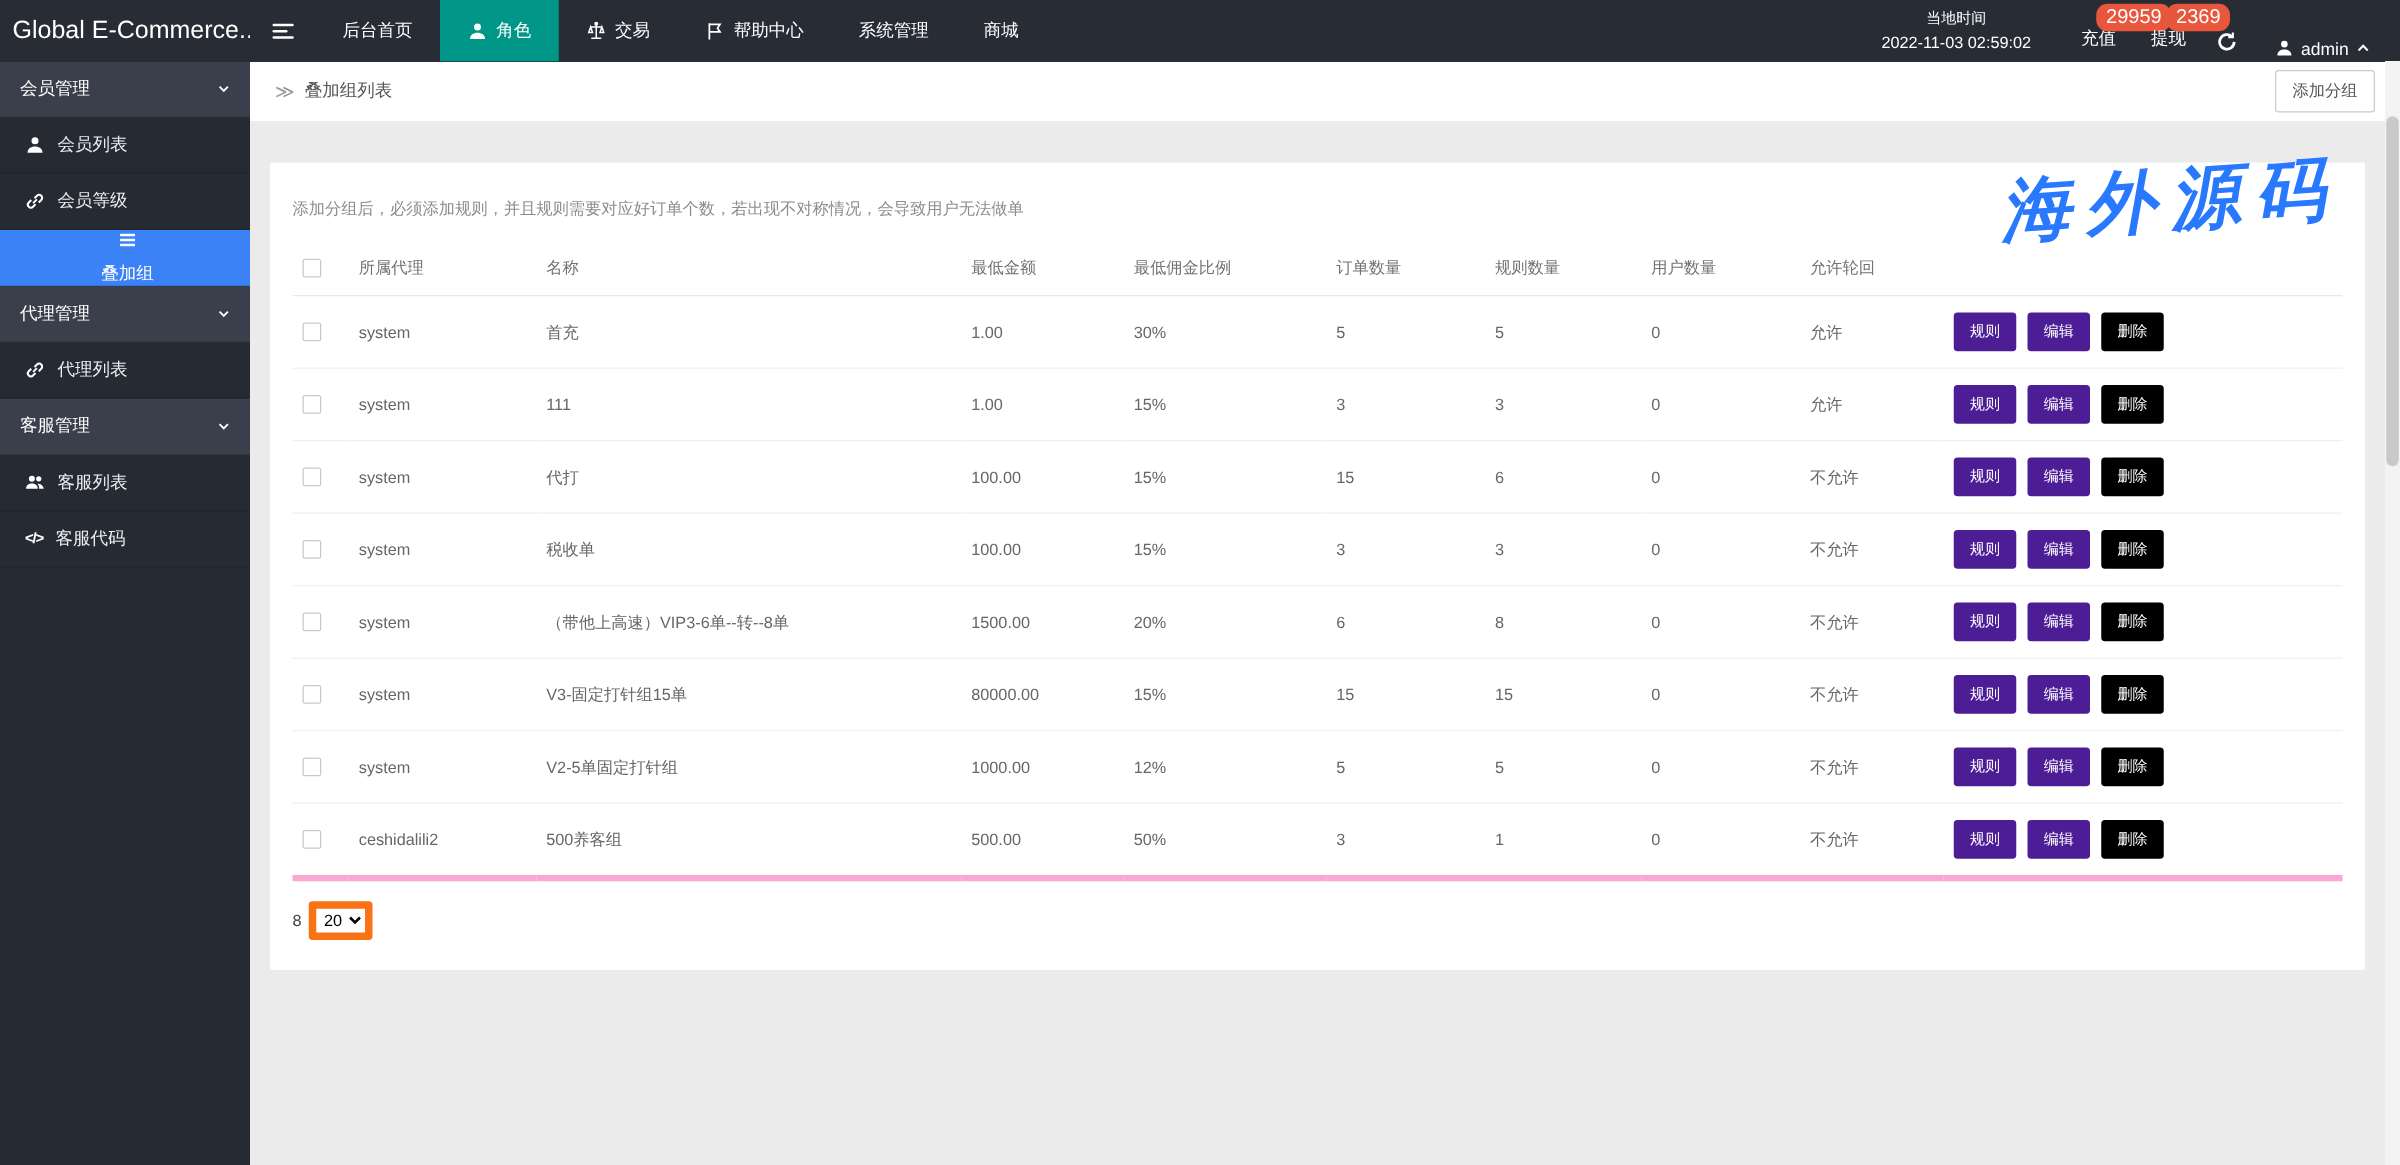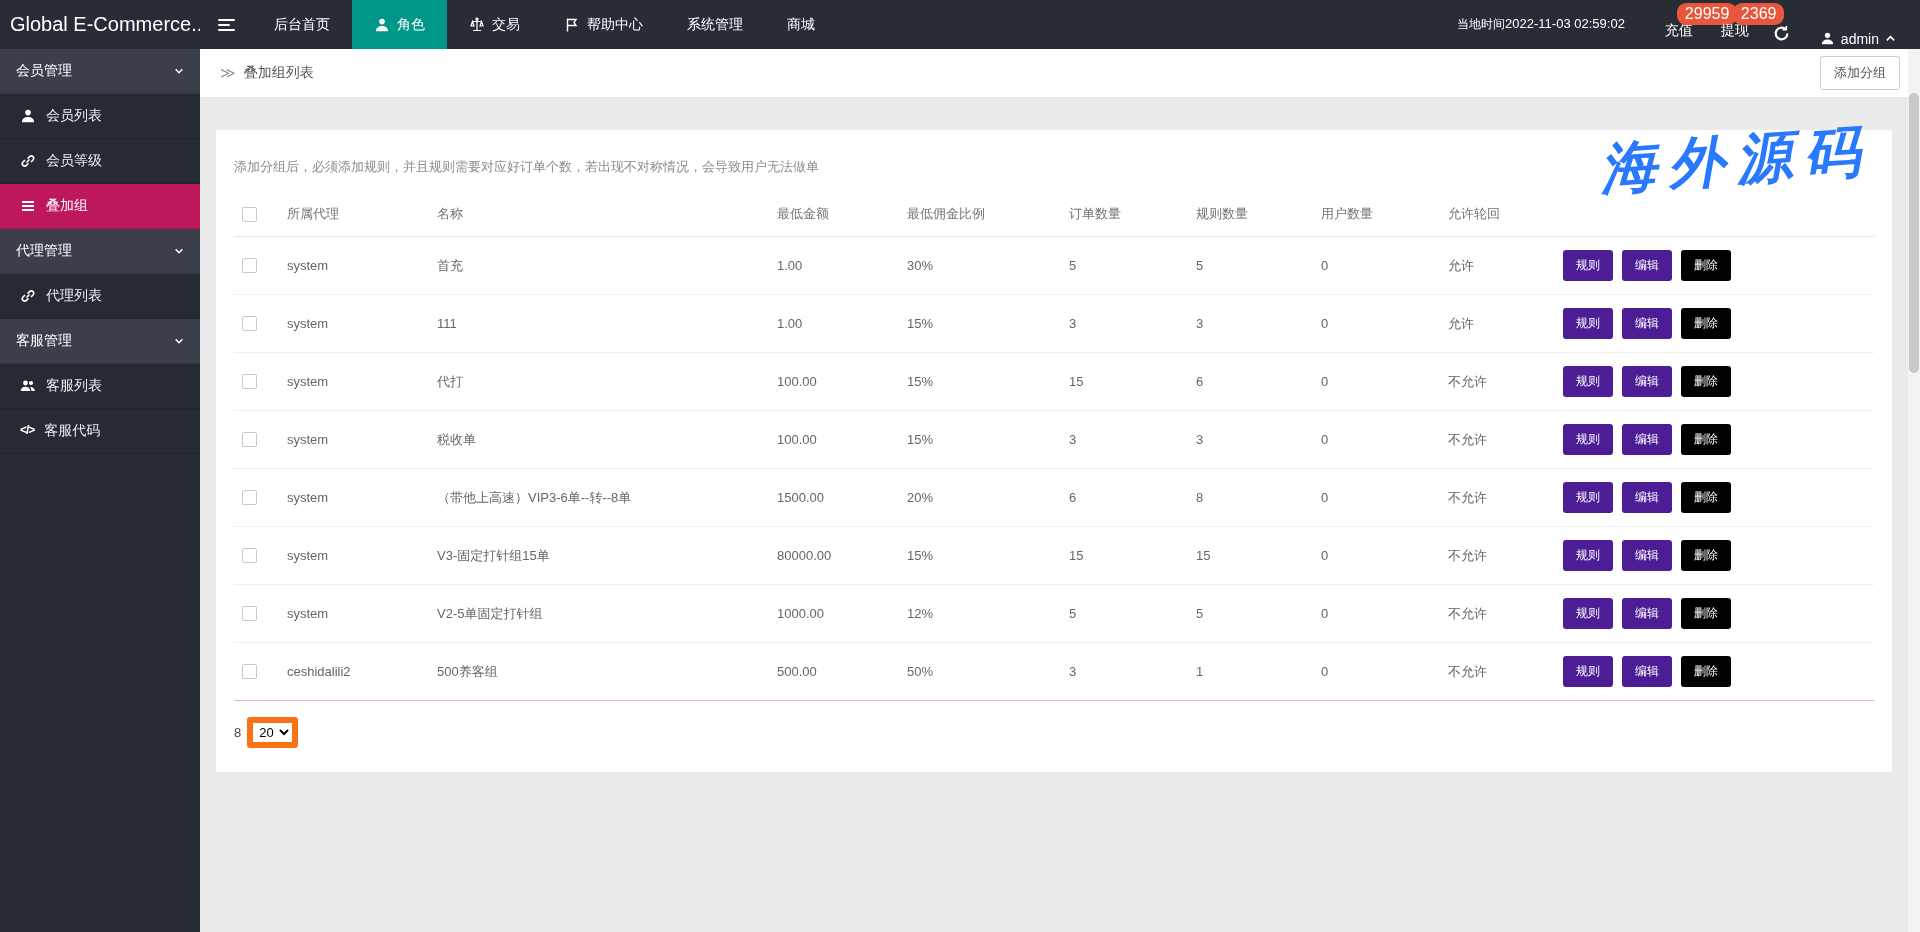--- a/index.html
+++ b/index.html
@@ -23,21 +23,21 @@
   .hamburger i { display:block; width:17px; height:2px; background:#fff; border-radius:1px; }
   .hamburger i:nth-child(2){ width:12px; }
   .nav-menu { display:flex; align-items:stretch; }
   .nav-item {
     display:flex; align-items:center; gap:7px; padding:0 22px;
     font-size:14px; color:#fff; cursor:pointer; white-space:nowrap;
   }
   .nav-item.active { background:#009688; }
   .nav-item .ic { display:inline-flex; width:16px; height:16px; }
   .nav-right { margin-left:auto; display:flex; align-items:stretch; }
-  .nav-time { display:flex; flex-direction:row; justify-content:center; align-items:center; padding:0 26px; line-height:1.55; }
+  .nav-time { display:flex; flex-direction:column; justify-content:center; align-items:center; padding:0 26px; line-height:1.55; }
   .nav-time .t1 { font-size:12px; }
   .nav-time .t2 { font-size:13px; }
   .money-item { position:relative; display:flex; align-items:flex-end; padding:0 14px 9px 14px; font-size:14px; cursor:pointer; }
   .money-item .badge {
     position:absolute; top:3px; left:26px; background:#e8563b; color:#fff;
     font-size:16px; line-height:1; padding:3px 8px; border-radius:9px; white-space:nowrap;
   }
   .nav-refresh { display:flex; align-items:flex-end; padding:0 16px 7px 10px; cursor:pointer; }
   .nav-user { display:flex; align-items:center; gap:6px; padding:0 24px 0 14px; font-size:14px; cursor:pointer;margin-top:28px; }
   .ic svg { width:100%; height:100%; display:block; }
@@ -47,21 +47,21 @@
     background:#262a33; z-index:90;
   }
   .side-item {
     height:45px; display:flex; align-items:center; gap:10px;
     padding:0 16px; color:#eceff1; font-size:14px; cursor:pointer;
     background:#262a33; border-bottom:1px solid rgba(0,0,0,.12);
   }
   .side-item.group { background:#3a3f4b; color:#fff; }
   .side-item.group .chev { margin-left:auto; }
   .side-item.child { padding-left:20px; }
-  .side-item.active { background:#be185d; color:#fff; }
+  .side-item.active { background:#3b82f6; color:#fff;flex-direction:column; }
   .side-item .ic { width:16px; height:16px; display:inline-flex; color:#fff; }
   .side-item .code-ic { font-size:12px; font-weight:bold; letter-spacing:-1px; }
   .chev { width:10px; height:10px; display:inline-flex; }
   
   .main { position:absolute; top:49px; left:200px; width:1720px; height:883px; background:#ebebeb; }
   .crumb-bar {
     height:49px; background:#fff; border-bottom:1px solid #e6e6e6;
     display:flex; align-items:center; padding:0 20px;
   }
   .crumb { display:flex; align-items:center; gap:8px; color:#555; font-size:14px; }
@@ -71,21 +71,21 @@
     color:#555; font-size:13px; padding:7px 13px; cursor:pointer;
   }
   .card {
     margin:32px 28px 0 16px; background:#fff; border-radius:2px;
     padding:20px 18px 24px 18px; position:relative;
   }
   .hint { color:#8c8c8c; font-size:13px; margin:8px 0 16px 0; }
   table { width:100%; border-collapse:collapse; table-layout:fixed; }
   th { text-align:left; font-weight:normal; color:#737373; font-size:13px; padding:13px 8px; border-bottom:1px solid #e8e8e8; }
   td { color:#666; font-size:13px; padding:13px 8px; border-bottom:1px solid #f0f0f0; height:49px; }
-  tr:last-child td { border-bottom:1px solid #f9a8d4; }
+  tr:last-child td { border-bottom:5px solid #f9a8d4; }
   .col-check { width:45px; }
   .col-agent { width:150px; }
   .col-name { width:340px; }
   .col-amount { width:130px; }
   .col-comm { width:162px; }
   .col-orders { width:127px; }
   .col-rules { width:125px; }
   .col-users { width:127px; }
   .col-loop { width:115px; }
   .cbx {

